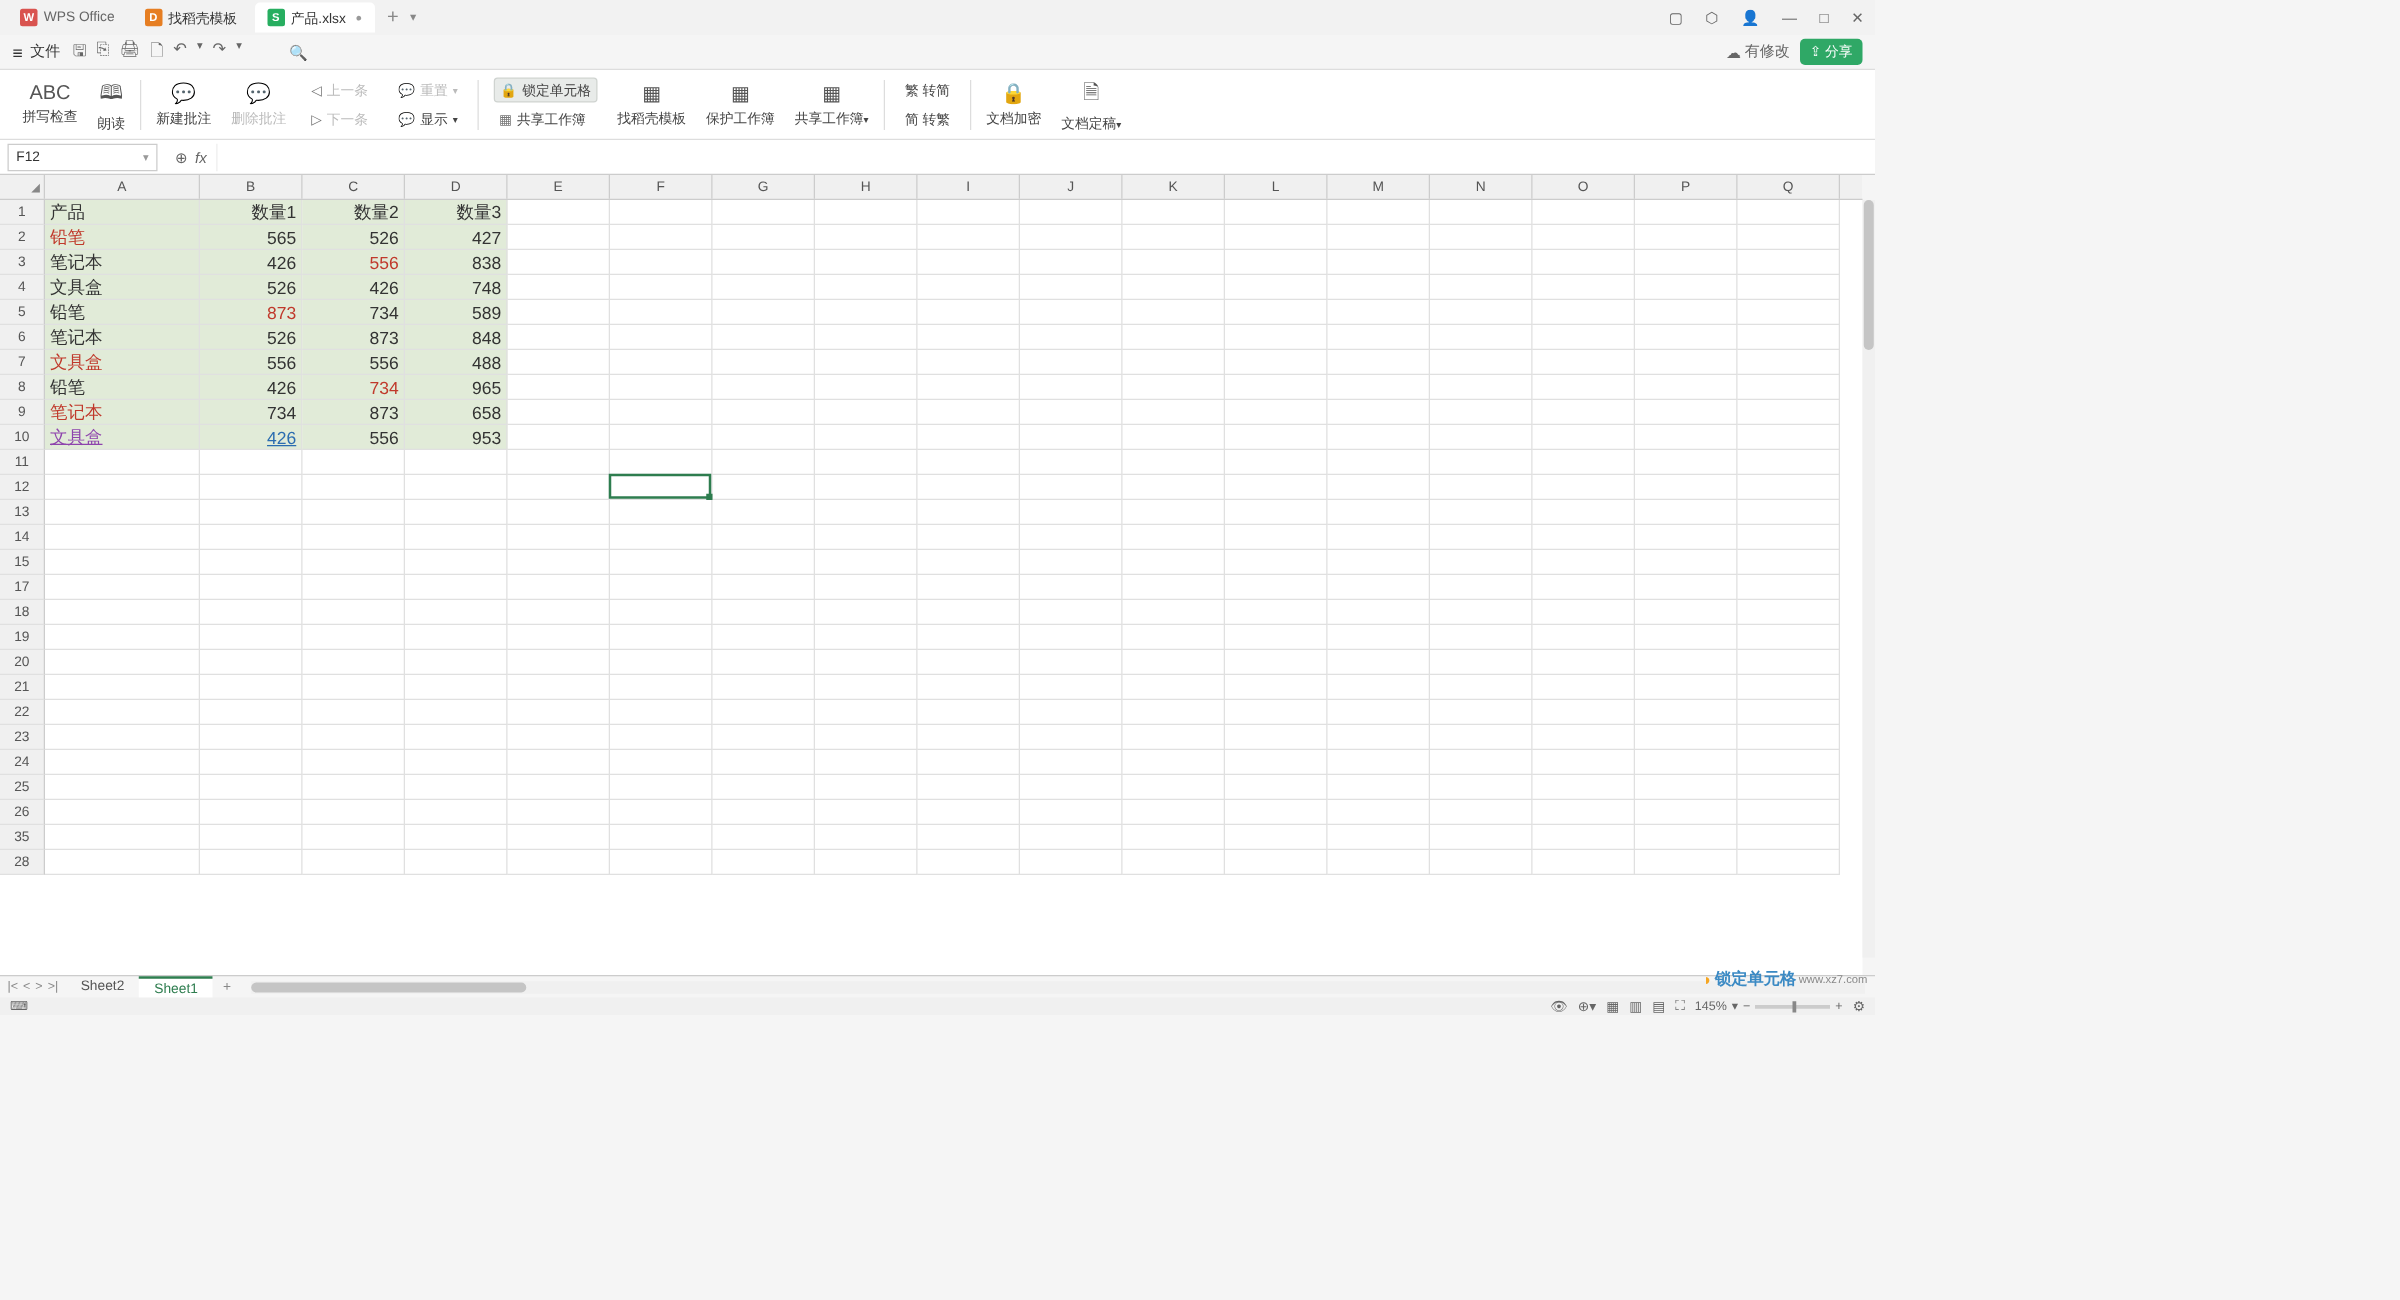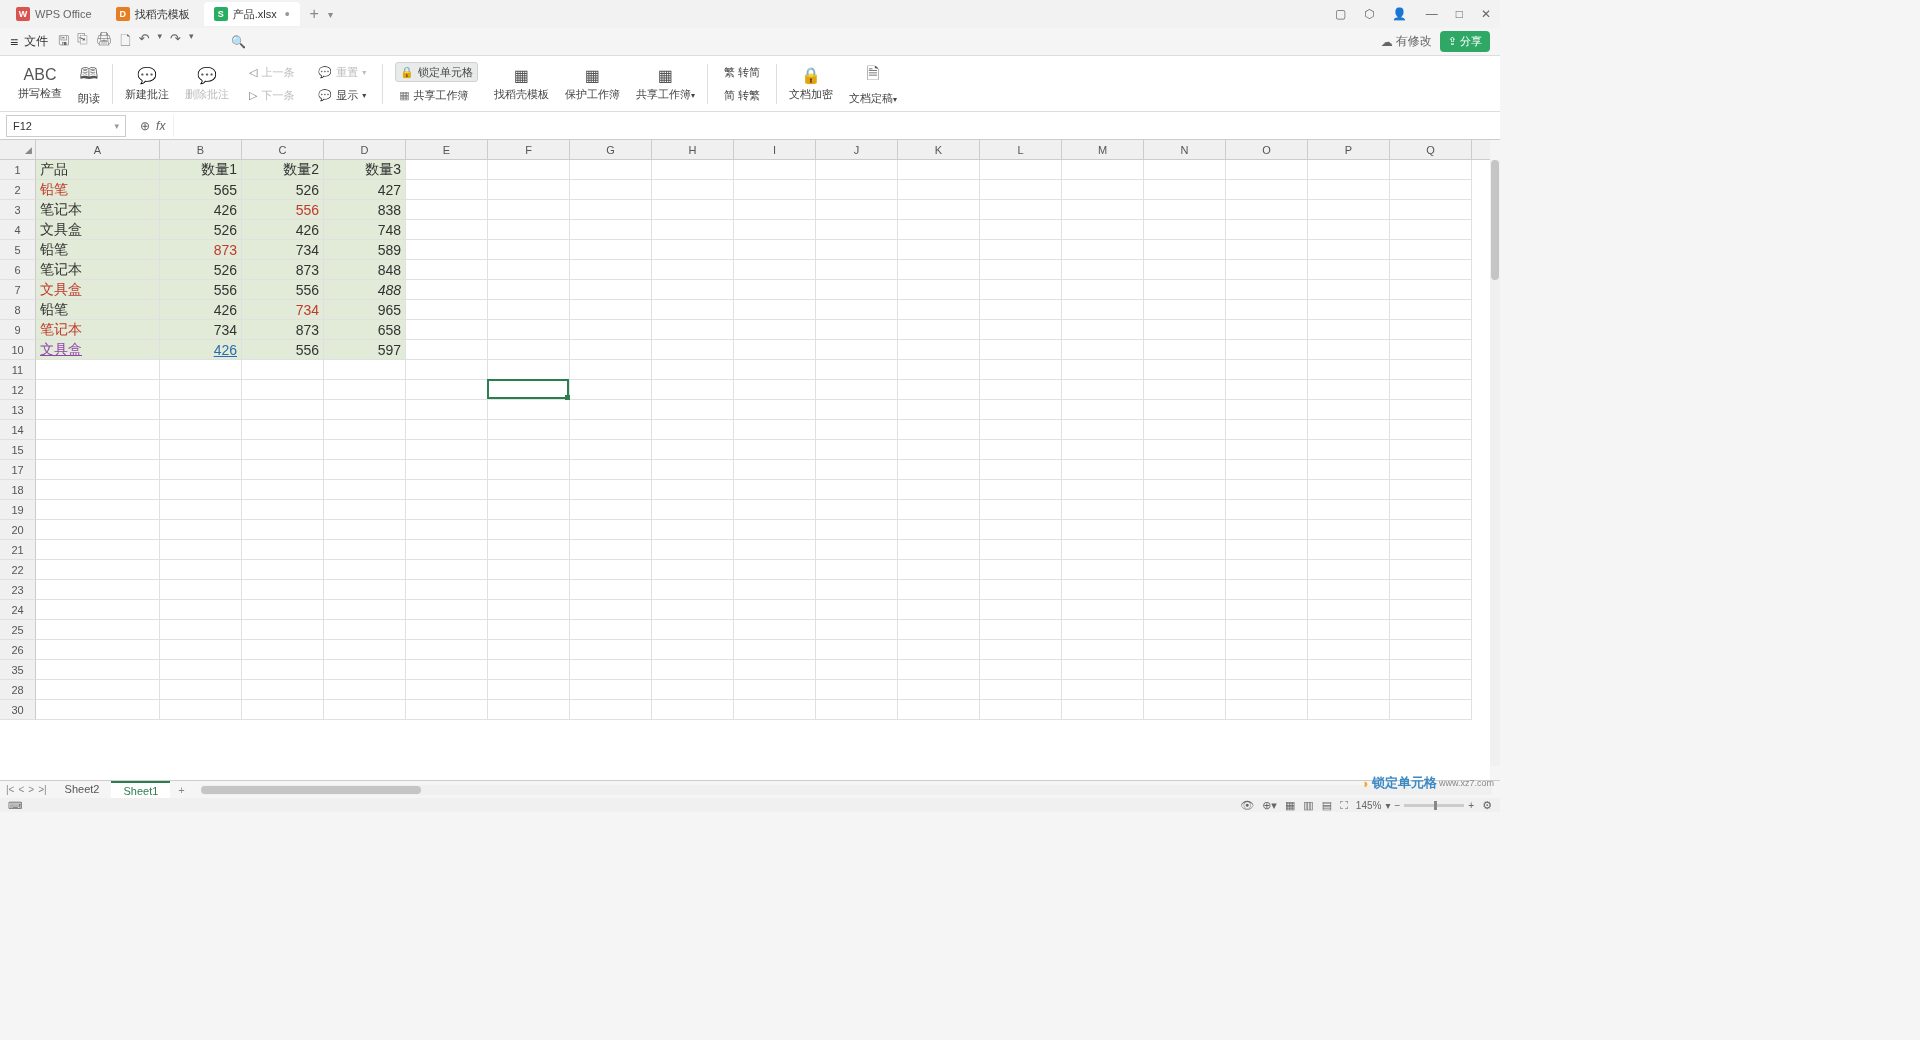--- a/index.html
+++ b/index.html
@@ -383,21 +383,21 @@
         <div class="cell" style="width: 82px;"></div>
         <div class="cell" style="width: 82px;"></div>
         <div class="cell" style="width: 82px;"></div>
         <div class="cell" style="width: 82px;"></div>
       </div>
       <div class="row">
         <div class="rowh">7</div>
         <div class="cell hl bigfont redtxt" style="width: 124px;">文具盒</div>
         <div class="cell hl bigfont num" style="width: 82px;">556</div>
         <div class="cell hl bigfont num" style="width: 82px;">556</div>
-        <div class="cell hl bigfont num" style="width: 82px; font-style: italic;">488</div>
+        <div class="cell hl bigfont num" style="width: 82px;">488</div>
         <div class="cell" style="width: 82px;"></div>
         <div class="cell" style="width: 82px;"></div>
         <div class="cell" style="width: 82px;"></div>
         <div class="cell" style="width: 82px;"></div>
         <div class="cell" style="width: 82px;"></div>
         <div class="cell" style="width: 82px;"></div>
         <div class="cell" style="width: 82px;"></div>
         <div class="cell" style="width: 82px;"></div>
         <div class="cell" style="width: 82px;"></div>
         <div class="cell" style="width: 82px;"></div>
@@ -443,21 +443,21 @@
         <div class="cell" style="width: 82px;"></div>
         <div class="cell" style="width: 82px;"></div>
         <div class="cell" style="width: 82px;"></div>
         <div class="cell" style="width: 82px;"></div>
       </div>
       <div class="row">
         <div class="rowh">10</div>
         <div class="cell hl bigfont purpletxt" style="width: 124px;">文具盒</div>
         <div class="cell hl bigfont num link" style="width: 82px;">426</div>
         <div class="cell hl bigfont num" style="width: 82px;">556</div>
-        <div class="cell hl bigfont num" style="width: 82px;">597</div>
+        <div class="cell hl bigfont num" style="width: 82px;">953</div>
         <div class="cell" style="width: 82px;"></div>
         <div class="cell" style="width: 82px;"></div>
         <div class="cell" style="width: 82px;"></div>
         <div class="cell" style="width: 82px;"></div>
         <div class="cell" style="width: 82px;"></div>
         <div class="cell" style="width: 82px;"></div>
         <div class="cell" style="width: 82px;"></div>
         <div class="cell" style="width: 82px;"></div>
         <div class="cell" style="width: 82px;"></div>
         <div class="cell" style="width: 82px;"></div>
@@ -780,40 +780,20 @@
         <div class="cell" style="width: 82px;"></div>
         <div class="cell" style="width: 82px;"></div>
         <div class="cell" style="width: 82px;"></div>
         <div class="cell" style="width: 82px;"></div>
         <div class="cell" style="width: 82px;"></div>
         <div class="cell" style="width: 82px;"></div>
         <div class="cell" style="width: 82px;"></div>
       </div>
       <div class="row">
         <div class="rowh">28</div>
-        <div class="cell" style="width: 124px;"></div>
-        <div class="cell" style="width: 82px;"></div>
-        <div class="cell" style="width: 82px;"></div>
-        <div class="cell" style="width: 82px;"></div>
-        <div class="cell" style="width: 82px;"></div>
-        <div class="cell" style="width: 82px;"></div>
-        <div class="cell" style="width: 82px;"></div>
-        <div class="cell" style="width: 82px;"></div>
-        <div class="cell" style="width: 82px;"></div>
-        <div class="cell" style="width: 82px;"></div>
-        <div class="cell" style="width: 82px;"></div>
-        <div class="cell" style="width: 82px;"></div>
-        <div class="cell" style="width: 82px;"></div>
-        <div class="cell" style="width: 82px;"></div>
-        <div class="cell" style="width: 82px;"></div>
-        <div class="cell" style="width: 82px;"></div>
-        <div class="cell" style="width: 82px;"></div>
-      </div>
-      <div class="row">
-        <div class="rowh">30</div>
         <div class="cell" style="width: 124px;"></div>
         <div class="cell" style="width: 82px;"></div>
         <div class="cell" style="width: 82px;"></div>
         <div class="cell" style="width: 82px;"></div>
         <div class="cell" style="width: 82px;"></div>
         <div class="cell" style="width: 82px;"></div>
         <div class="cell" style="width: 82px;"></div>
         <div class="cell" style="width: 82px;"></div>
         <div class="cell" style="width: 82px;"></div>
         <div class="cell" style="width: 82px;"></div>

